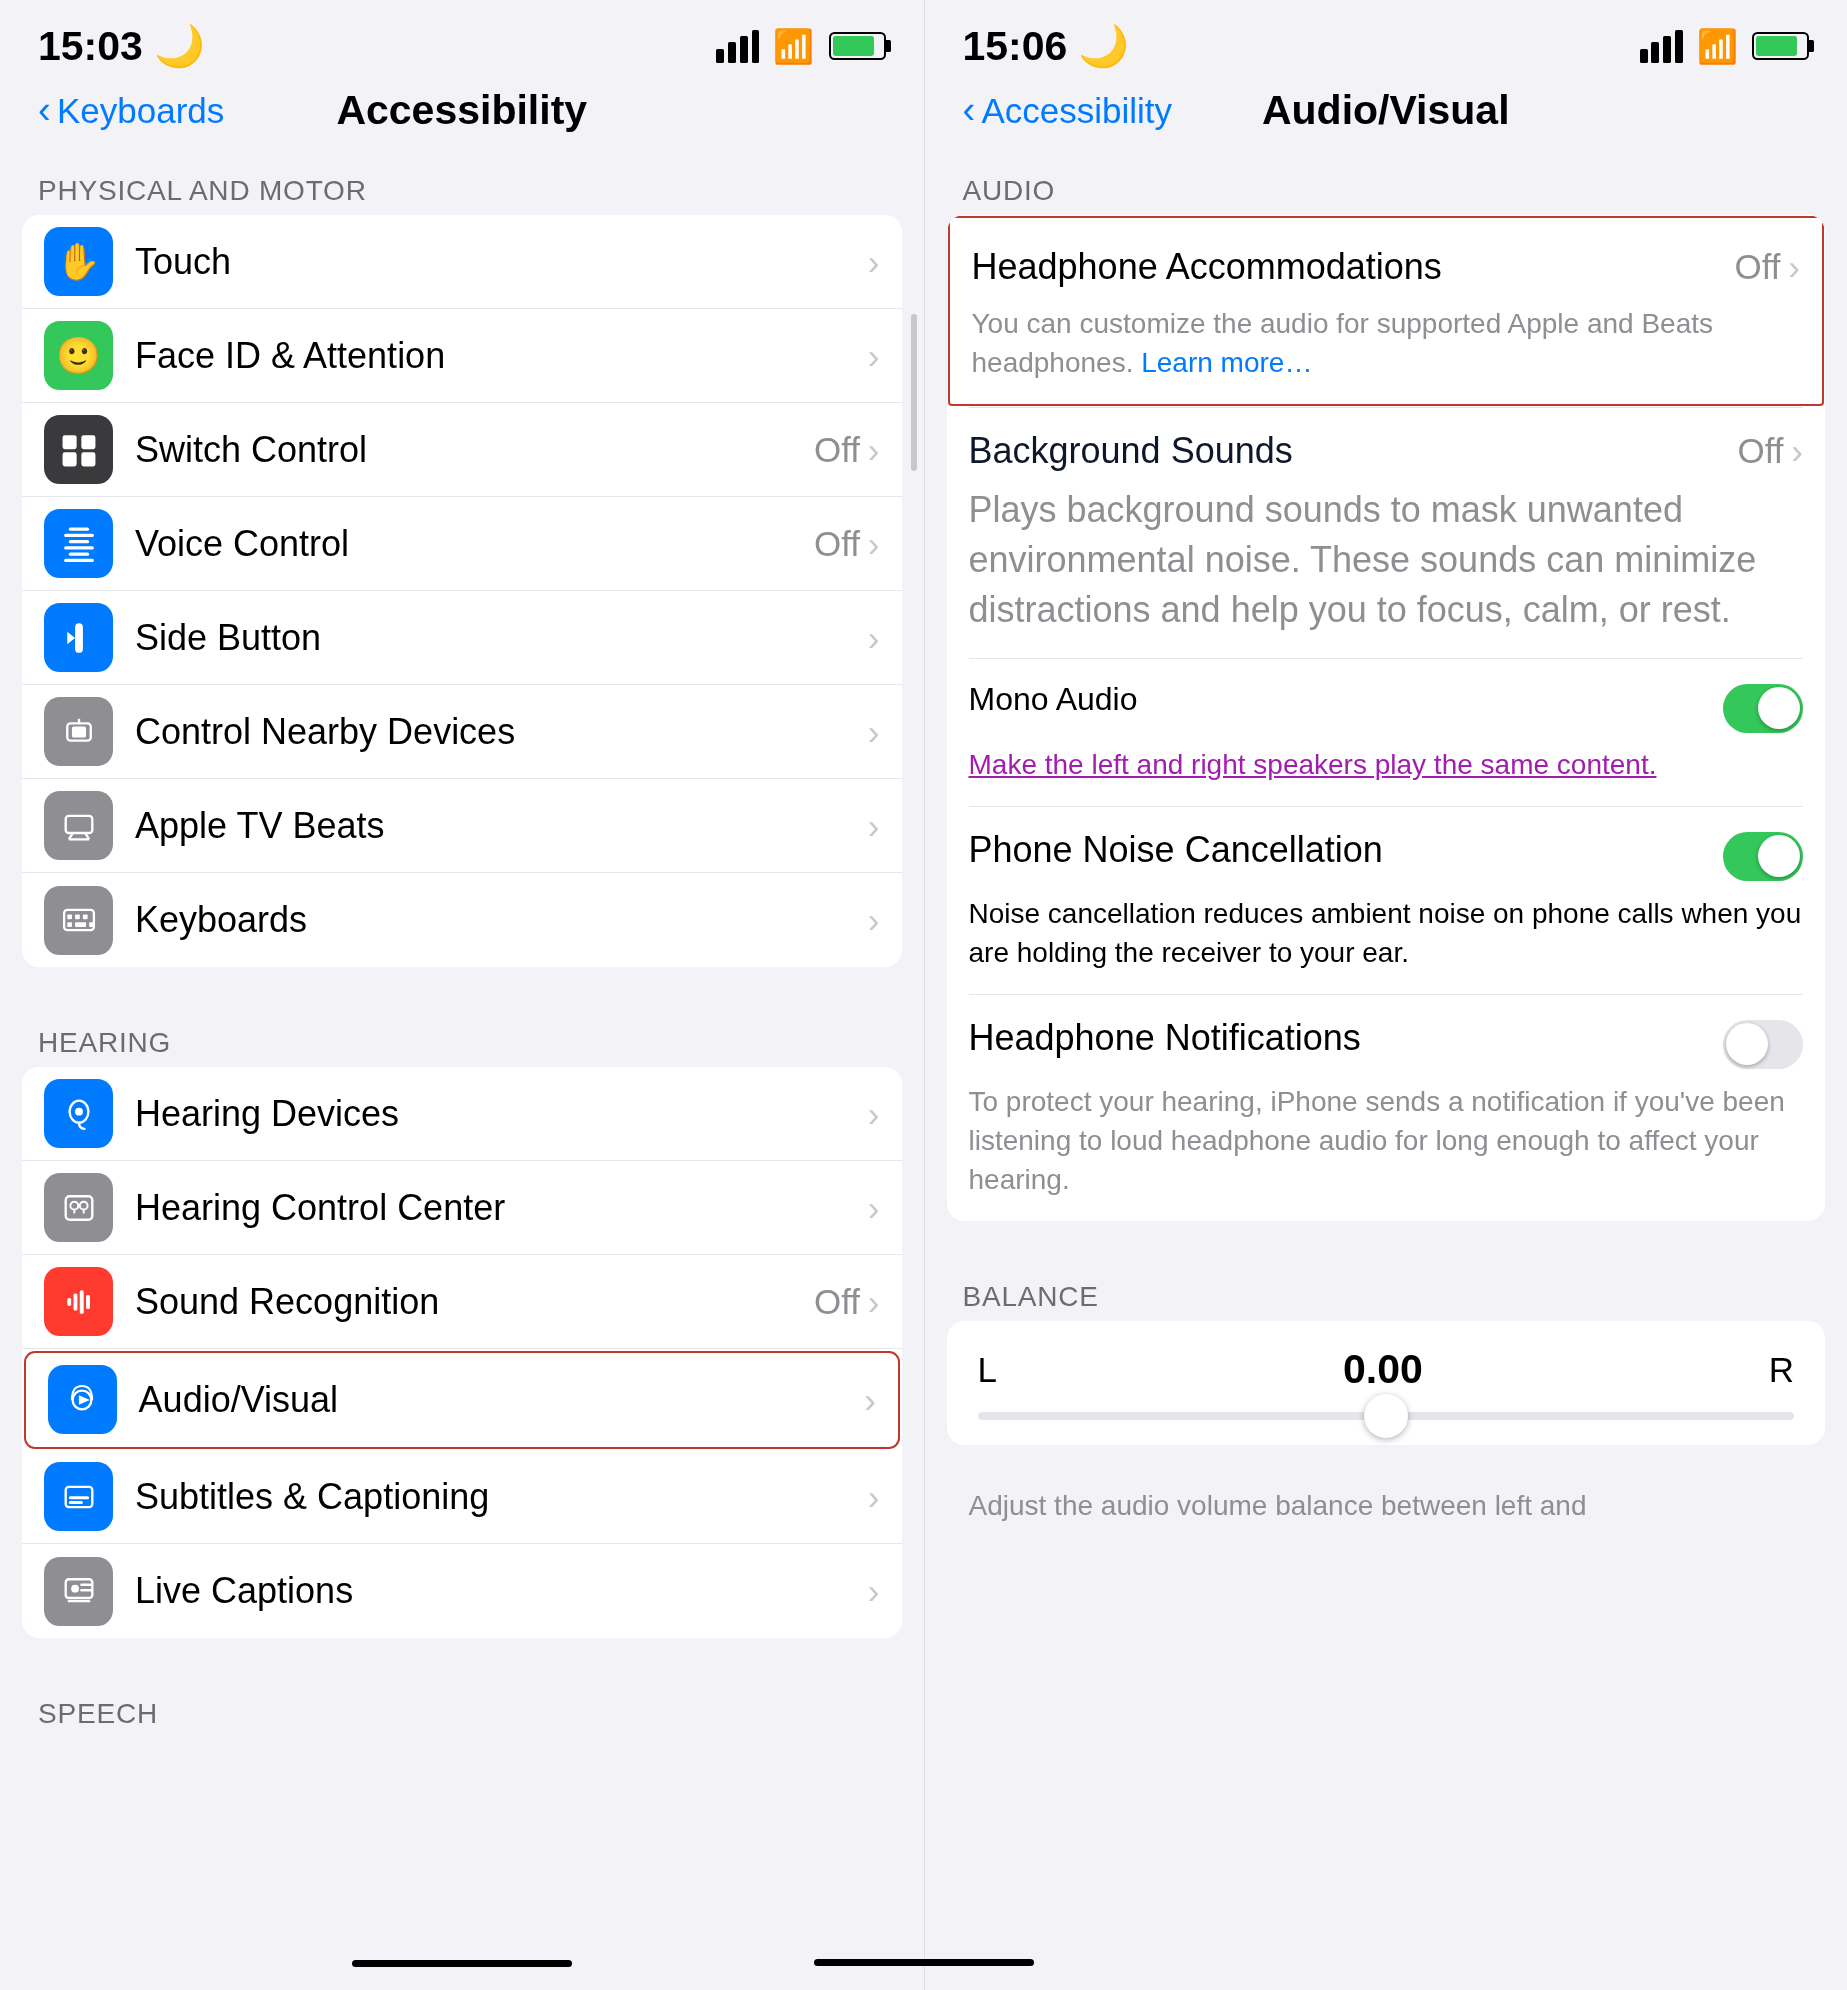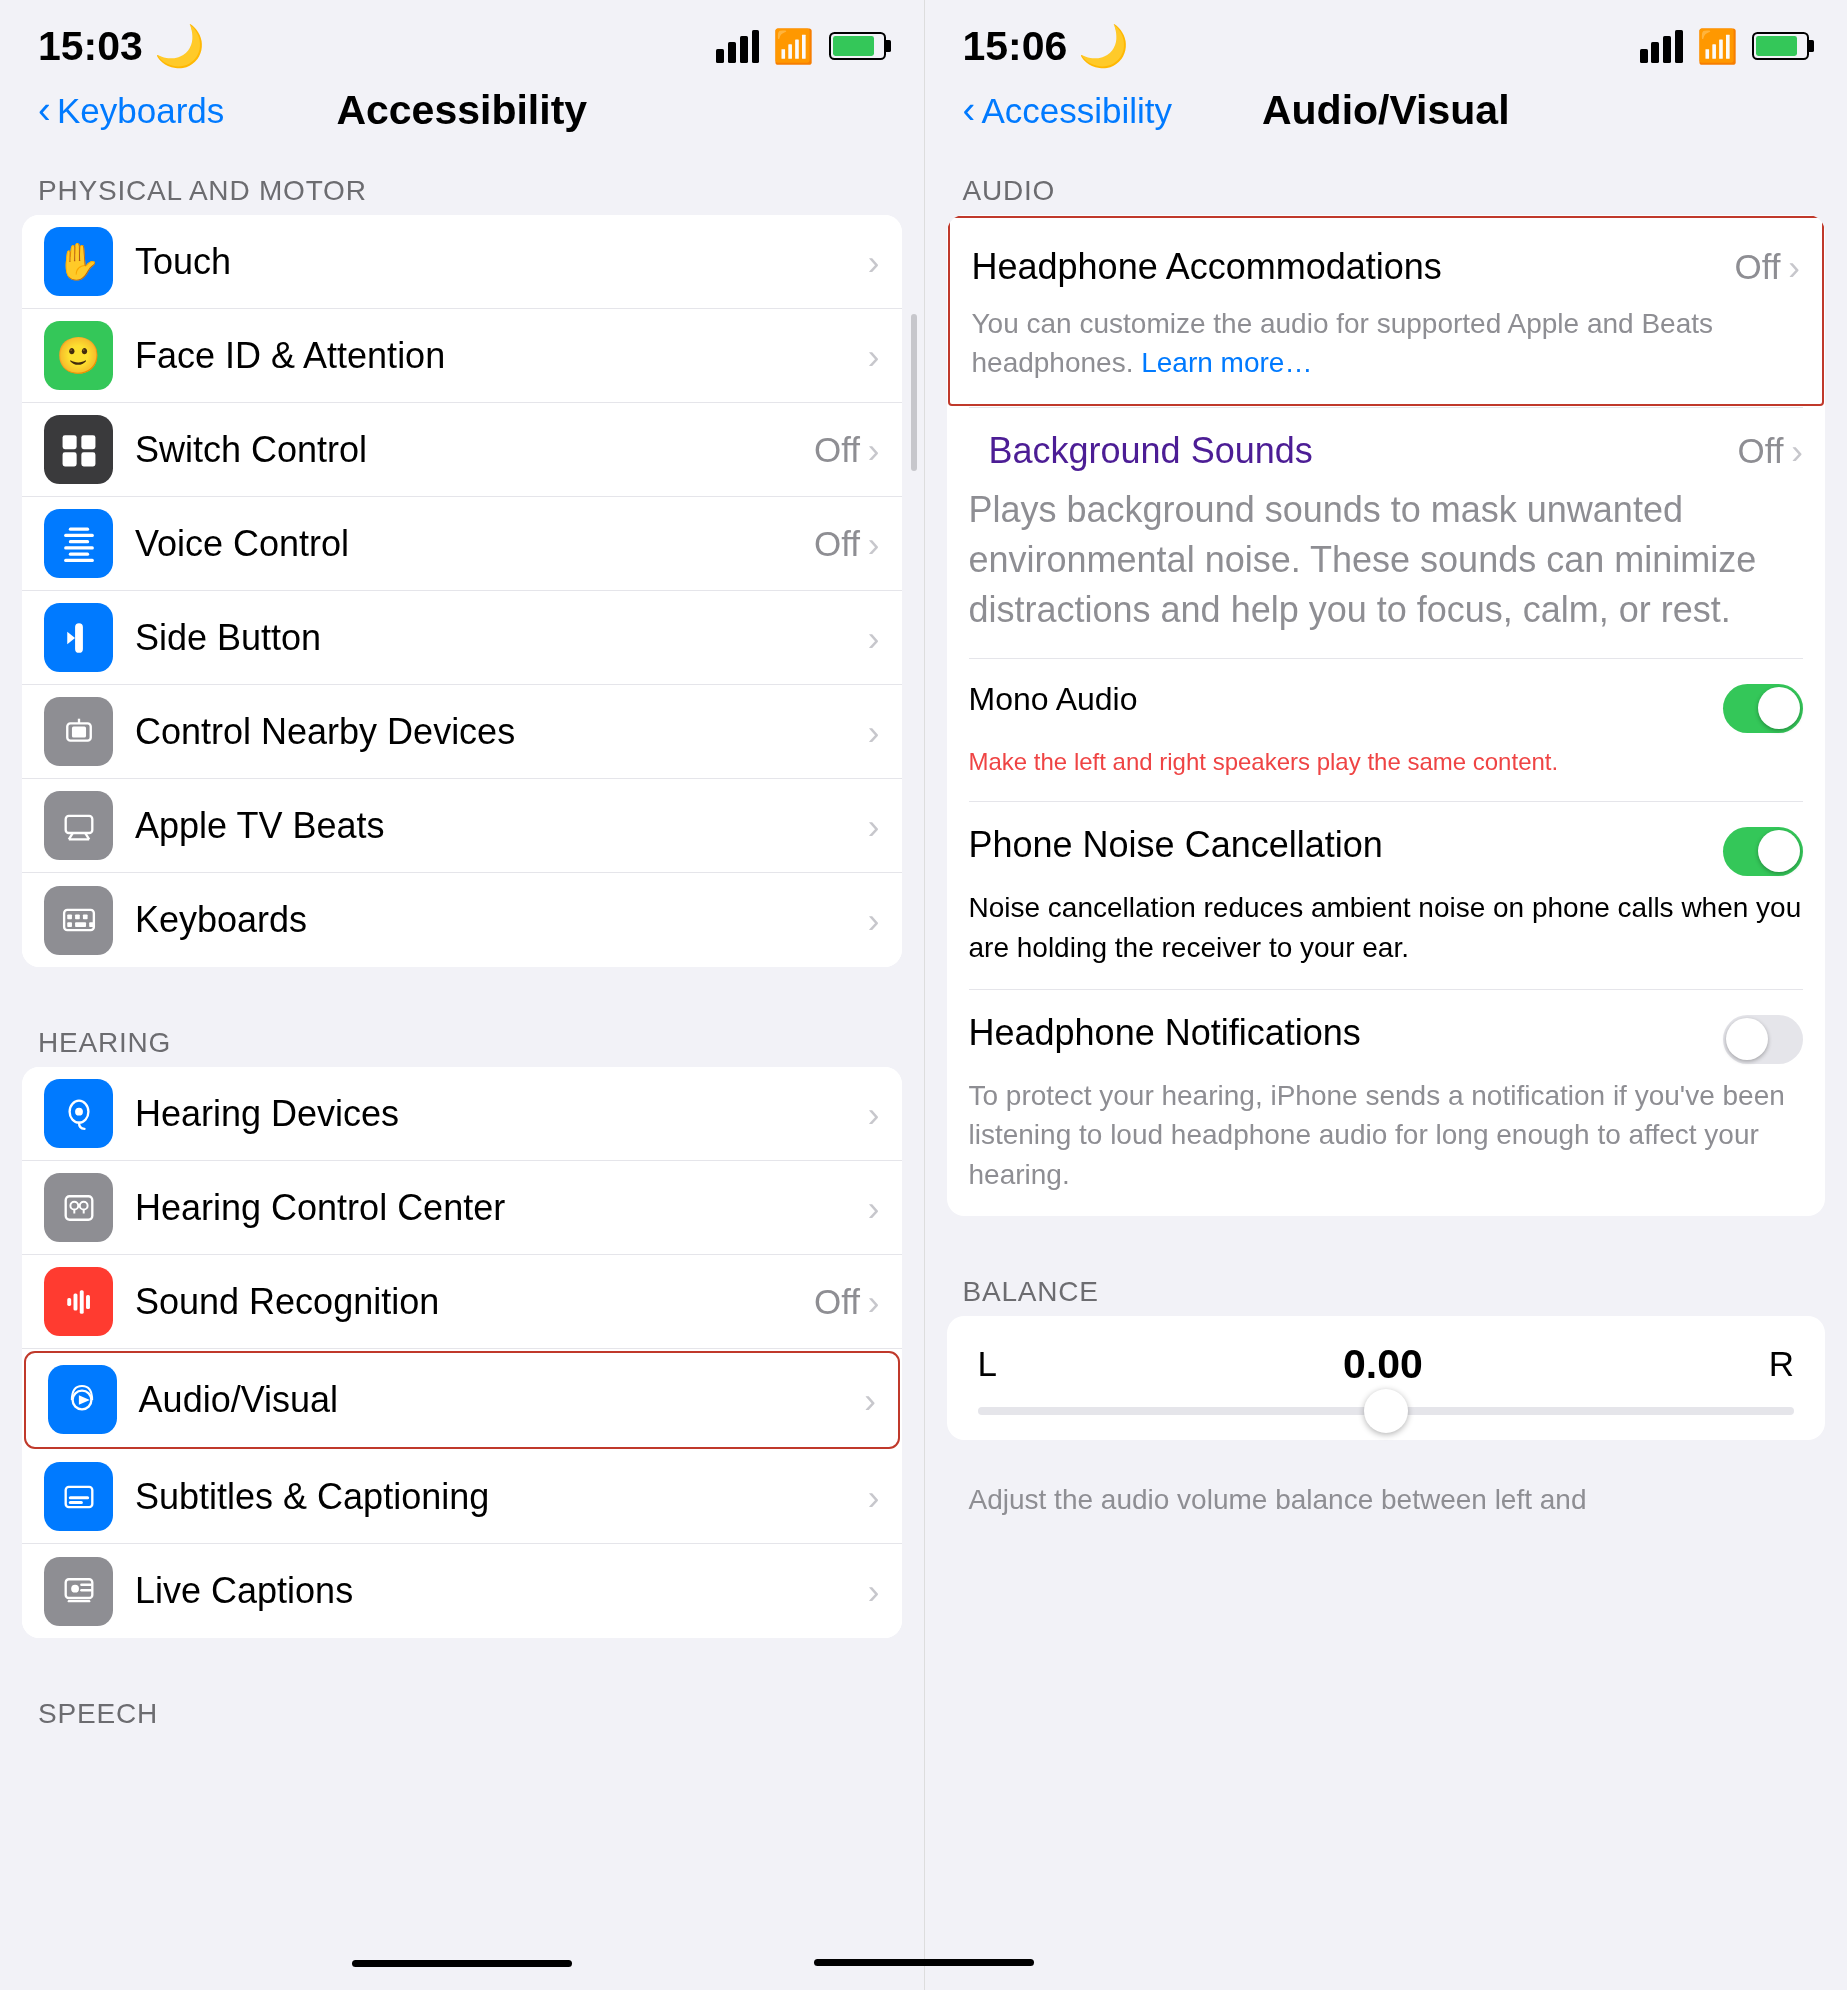--- a/index.html
+++ b/index.html
@@ -595,37 +595,37 @@
         <div style="padding: 0 22px 22px 22px; font-size:28px; color:#8e8e93; line-height:1.4;">
           <span>You can customize the audio for supported Apple and Beats headphones. </span>
           <span style="color:#007aff;">Learn more…</span>
         </div>
       </div>
     </div>
 
     <div style="height:0.8px; background:#e5e5ea; margin: 0 22px;"></div>
 
     <div style="padding: 22px 22px 0 22px; display:flex; align-items:center; justify-content:space-between;">
-      <span style="font-size:36px; font-weight:400; color:#4c1d95;margin-left:20px;">Background Sounds</span>
+      <span style="font-size:36px; font-weight:400; color:#0f172a;">Background Sounds</span>
       <div style="display:flex; align-items:center; gap:7.9px; color:#8e8e93; font-size:35px;">
         <span>Off</span>
         <span style="color:#c7c7cc; font-size:35px;">›</span>
       </div>
     </div>
     <div style="padding: 12.6px 22px 22px 22px; font-size:36px; color:#8e8e93; line-height:1.4;">Plays background sounds to mask unwanted environmental noise. These sounds can minimize distractions and help you to focus, calm, or rest.</div>
 
     <div style="height:0.8px; background:#e5e5ea; margin: 0 22px;"></div>
 
     <div style="padding: 22px 22px 0 22px; display:flex; align-items:flex-start; justify-content:space-between;">
       <span style="font-size:32px; font-weight:400; color:#000;">Mono Audio</span>
       <div class="toggle on" style="flex-shrink:0; margin-left:15.7px; margin-top:3.1px;">
         <div class="toggle-thumb"></div>
       </div>
     </div>
-    <div style="padding: 12.6px 22px 22px 22px; font-size:24px; color:#ef4444; line-height:1.4;">Make the left and right speakers play the same content.</div>
+    <div style="padding: 12.6px 22px 22px 22px; font-size:28px; color:#a21caf; line-height:1.4;text-decoration:underline;">Make the left and right speakers play the same content.</div>
 
     <div style="height:0.8px; background:#e5e5ea; margin: 0 22px;"></div>
 
     <div style="padding: 22px 22px 0 22px; display:flex; align-items:flex-start; justify-content:space-between;">
       <span style="font-size:36px; font-weight:400; color:#000;">Phone Noise Cancellation</span>
       <div class="toggle on" style="flex-shrink:0; margin-left:15.7px; margin-top:3.1px;">
         <div class="toggle-thumb"></div>
       </div>
     </div>
     <div style="padding: 12.6px 22px 22px 22px; font-size:28px; color:#000000; line-height:1.4;">Noise cancellation reduces ambient noise on phone calls when you are holding the receiver to your ear.</div>

